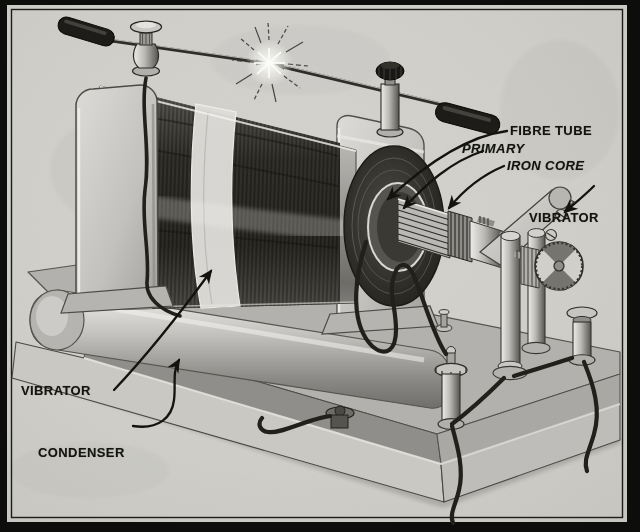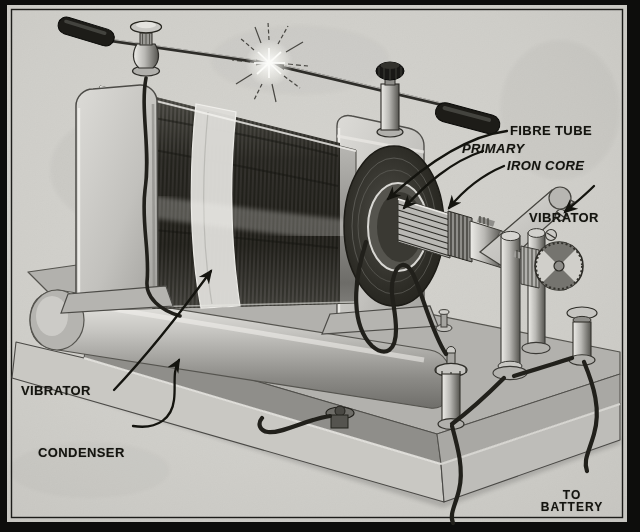--- a/index.html
+++ b/index.html
@@ -318,18 +318,14 @@
     <path d="M133,426 C159,430 172,417 174,400 C176,385 172,372 179,360" marker-end="url(#ah)"></path>
   </g>
 </svg>
 
 <div class="lbl" style="left:510px;top:124px;">FIBRE TUBE</div>
 <div class="lbl" style="left:462px;top:142px;font-style:italic;">PRIMARY</div>
 <div class="lbl" style="left:507px;top:159px;font-style:italic;">IRON CORE</div>
 <div class="lbl" style="left:529px;top:176px;margin-top:35px;">VIBRATOR</div>
 <div class="lbl" style="left:21px;top:384px;">VIBRATOR</div>
 <div class="lbl" style="left:38px;top:438px;margin-top:8px;">CONDENSER</div>
-<div class="lbl lbl-battery" style="left:534px;top:489px;">
-  <div>TO</div>
-  <div>BATTERY</div>
+
 </div>
 
-</div>
-
 </body></html>

